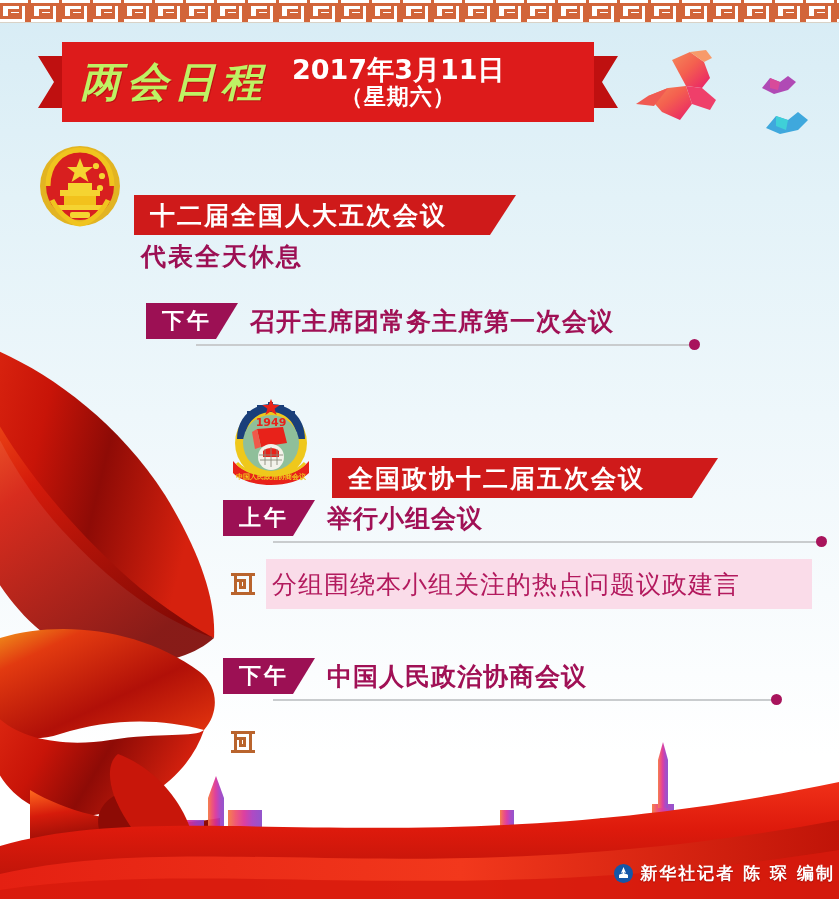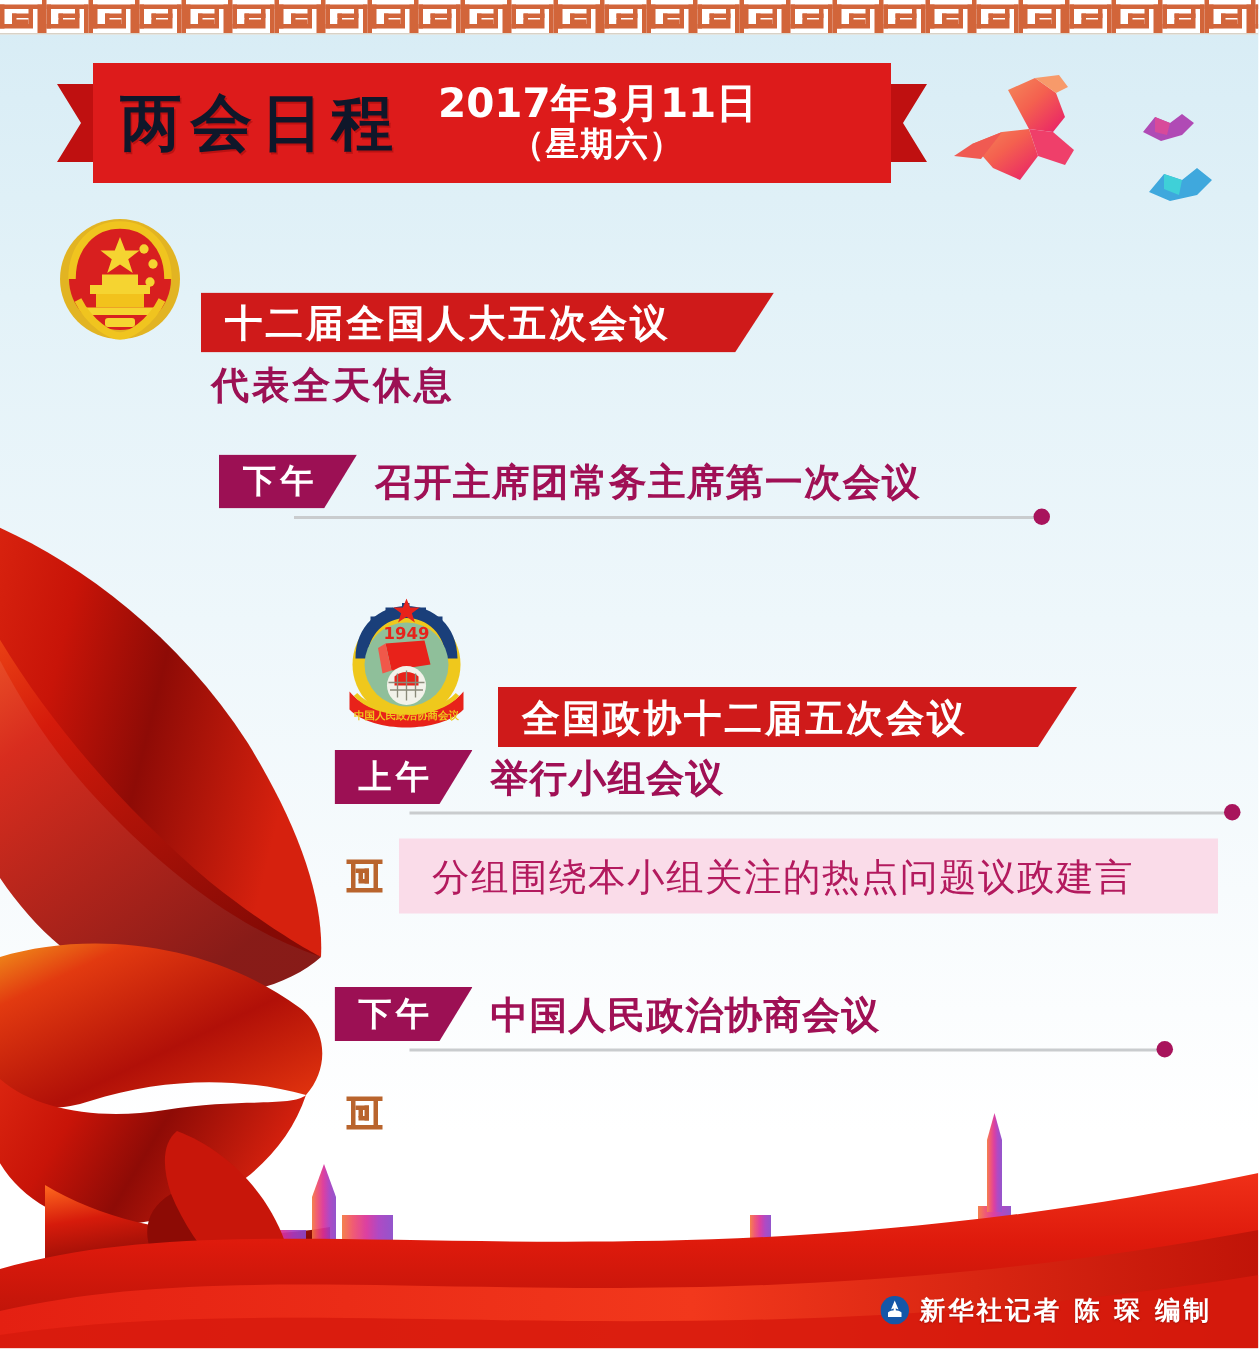--- a/index.html
+++ b/index.html
@@ -30,23 +30,23 @@
   #ribbon .tail{
     position:absolute;top:14px;width:38px;height:52px;background:#bf1010;
   }
   #ribbon .tail.l{left:0;clip-path:polygon(0 0,100% 0,100% 100%,0 100%,16px 50%);}
   #ribbon .tail.r{right:0;clip-path:polygon(0 0,100% 0,calc(100% - 16px) 50%,100% 100%,0 100%);}
   #ribbon .plate{
     position:absolute;left:24px;top:0;right:24px;height:80px;background:#dd1b1b;
     display:flex;align-items:center;padding:0 18px;box-sizing:border-box;gap:24px;
   }
   #ribbon .bigtitle{
-    color:#0f172a;font-size:41px;font-weight:bold;letter-spacing:6px;
+    color:#bef264;font-size:41px;font-weight:bold;letter-spacing:6px;
     font-family:"DejaVu Serif","Liberation Serif",serif;line-height:1;
-    text-shadow:1px 1px 0 rgba(120,0,0,.35);white-space:nowrap;
+    text-shadow:1px 1px 0 rgba(120,0,0,.35);white-space:nowrap;font-style:italic;
   }
   #ribbon .datecol{display:flex;flex-direction:column;align-items:center;justify-content:center;line-height:1.05;}
   #ribbon .dateline{color:#ffffff;font-size:27px;font-weight:bold;letter-spacing:0px;white-space:nowrap;}
   #ribbon .weekline{color:#ffffff;font-size:22px;font-weight:bold;letter-spacing:1px;white-space:nowrap;}
 
   
   #silk{position:absolute;left:-10px;top:320px;width:230px;height:520px;}
 
   
   .emblem{position:absolute;}
@@ -85,33 +85,33 @@
 
   
   .uline{position:absolute;height:2px;background:#c9ccce;}
   .udot{position:absolute;width:11px;height:11px;border-radius:50%;background:#a8145c;}
 
   
   .detailbox{
     position:absolute;background:#fadce9;display:flex;align-items:center;
   }
   .detailbox .dtext{
-    color:#b31a5e;font-size:25px;letter-spacing:1px;white-space:nowrap;padding-left:22px;
+    color:#b31a5e;font-size:25px;letter-spacing:1px;white-space:nowrap;padding-left:6px;
     font-family:"DejaVu Serif","Liberation Serif",serif;
   }
   .seal{
     position:absolute;width:26px;height:26px;
   }
 
   
   #bottomart{position:absolute;left:0;bottom:0;width:839px;height:175px;}
 
   
   #credit{
-    position:absolute;right:31px;bottom:14px;display:flex;align-items:center;gap:7px;
+    position:absolute;right:4px;bottom:14px;display:flex;align-items:center;gap:7px;
   }
   #credit .ctext{
     color:#ffffff;font-size:17px;font-weight:bold;letter-spacing:2px;white-space:nowrap;
     text-shadow:0 1px 1px rgba(120,0,0,.5);
     font-family:"DejaVu Serif","Liberation Serif",serif;
   }
 </style>
 </head>
 <body>
 

